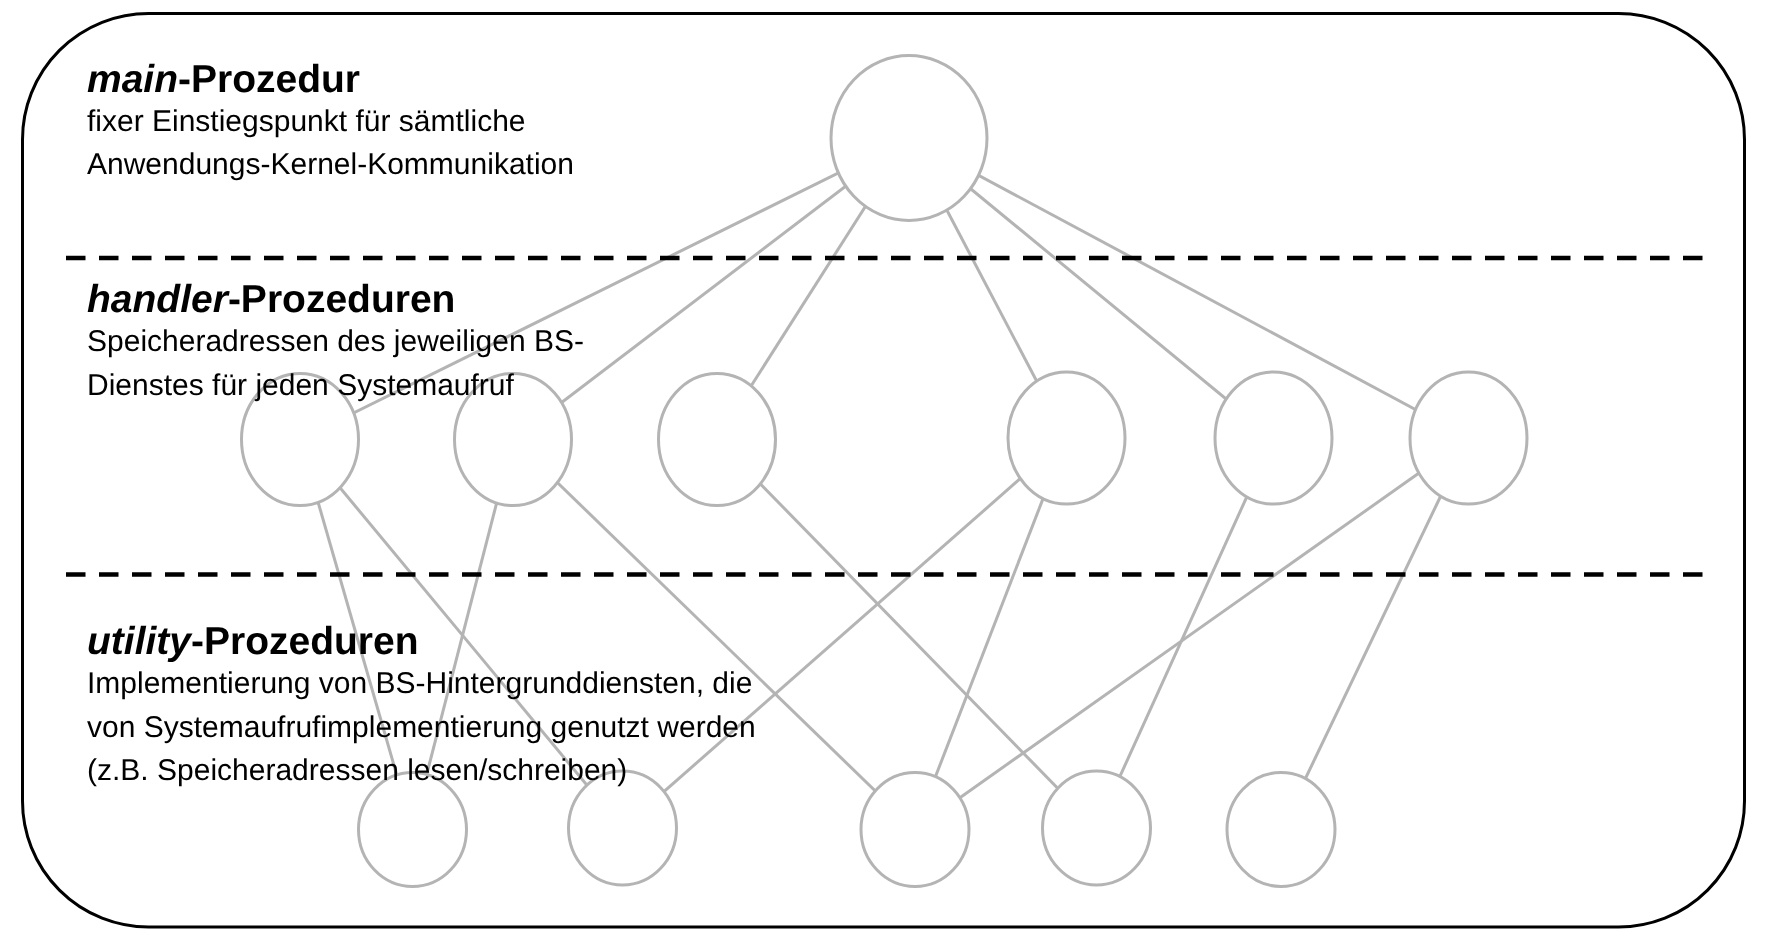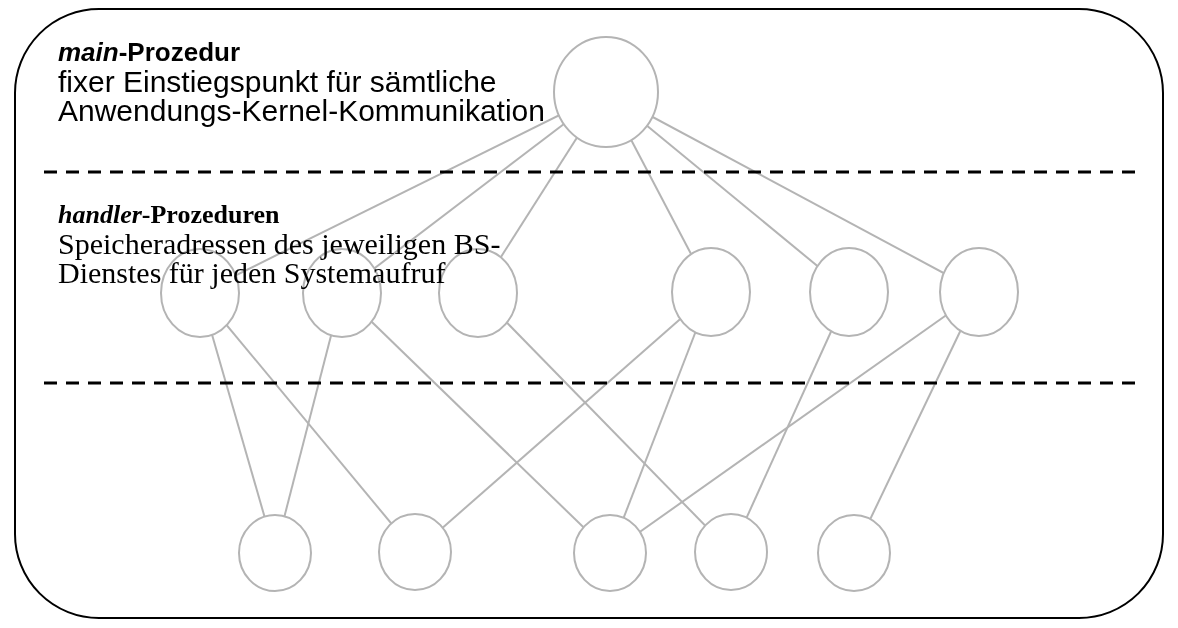--- a/index.html
+++ b/index.html
@@ -30,26 +30,26 @@
     color:#000000;
   }
   .layer-heading{
     font-size:26px;
     line-height:29px;
     font-weight:bold;
     white-space:nowrap;
   }
   .layer-heading .it{font-style:italic;}
   .layer-desc{
-    font-size:30px;
+    font-size:20px;
     line-height:29px;
     white-space:pre-line;
   }
   #block-main{top:38px;}
-  #block-handler{top:200px;font-family:Liberation Serif, serif;}
+  #block-handler{top:185px;}
   #block-utility{top:413px;}
 </style>
 </head>
 <body>
 
 <div class="stage">
 
   <svg id="diagram-svg" width="1178" height="628" viewBox="0 0 1178 628">
       <line x1="606" y1="92" x2="200" y2="293" stroke="#b4b4b4" stroke-width="2"></line>
       <line x1="606" y1="92" x2="342" y2="293" stroke="#b4b4b4" stroke-width="2"></line>
@@ -88,16 +88,22 @@
     <div class="layer-desc">fixer Einstiegspunkt für sämtliche
 Anwendungs-Kernel-Kommunikation</div>
   </div>
 
   <div class="text-block" id="block-handler">
     <div class="layer-heading"><span class="it">handler</span><span>-Prozeduren</span></div>
     <div class="layer-desc">Speicheradressen des jeweiligen BS-
 Dienstes für jeden Systemaufruf</div>
   </div>
 
+  <div class="text-block" id="block-utility">
+    <div class="layer-heading"><span class="it">utility</span><span>-Prozeduren</span></div>
+    <div class="layer-desc">Implementierung von BS-Hintergrunddiensten, die
+von Systemaufrufimplementierung genutzt werden
+(z.B. Speicheradressen lesen/schreiben)</div>
+  </div>
 
   <div class="frame"></div>
 
 </div>
 
 </body></html>

